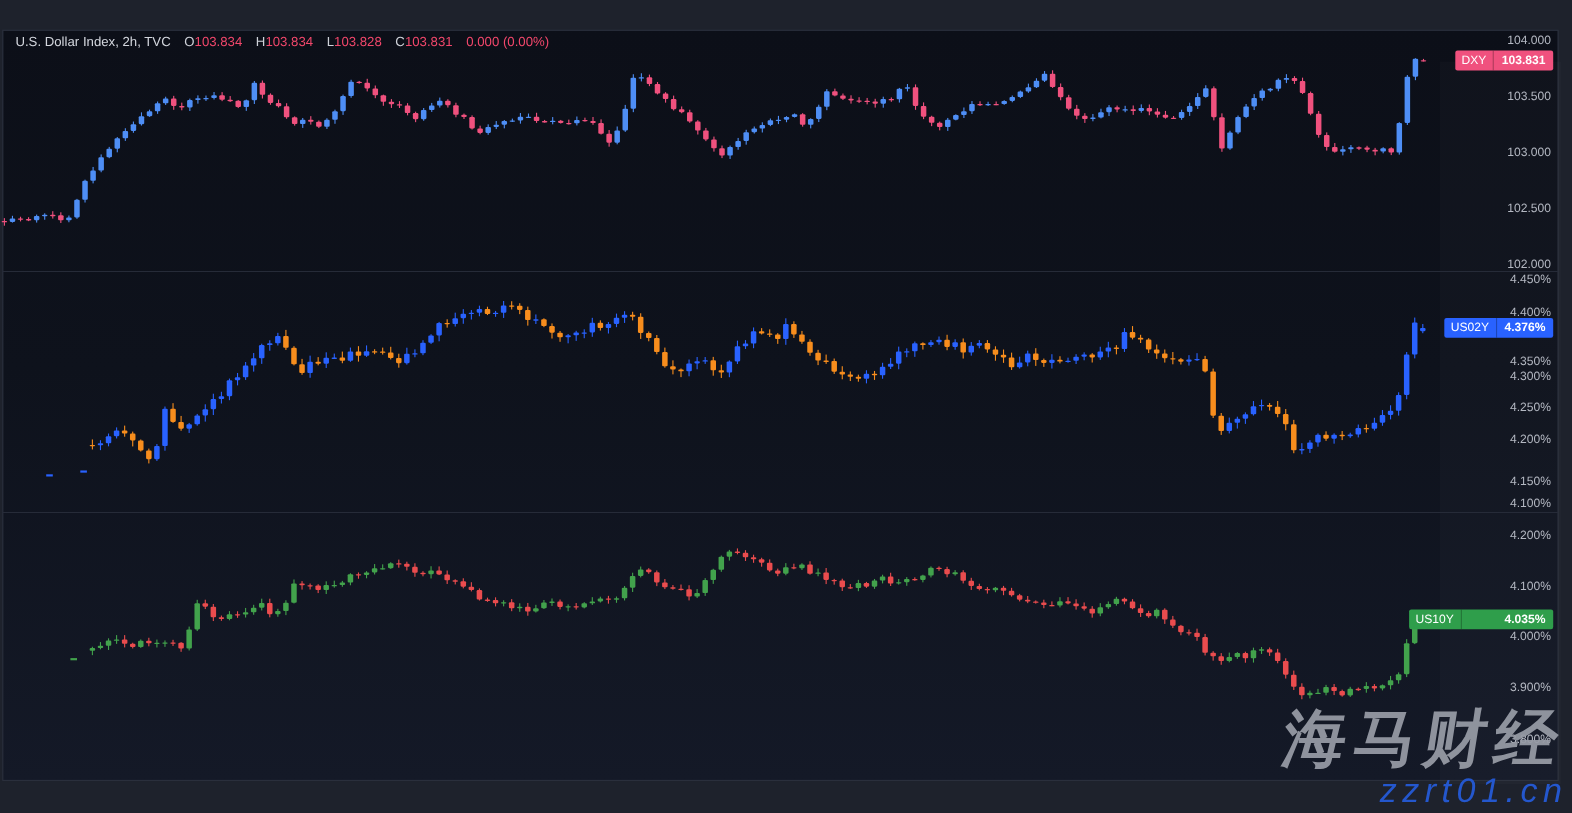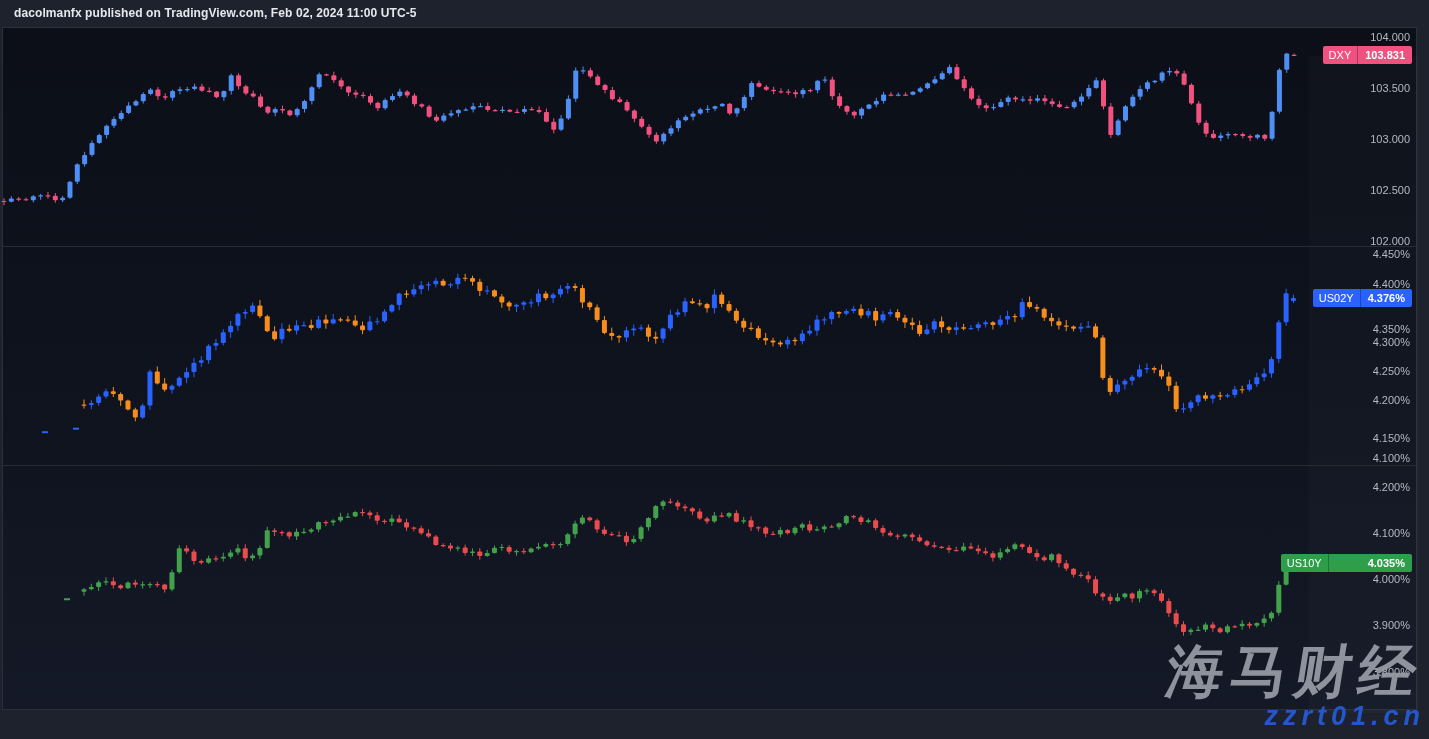--- a/index.html
+++ b/index.html
@@ -30,36 +30,33 @@
   #legend .v{color:#f1476b;}
   #legend .chg{color:#f1476b;margin-left:9px;}
   
   .badge{position:absolute;right:17px;z-index:5;display:flex;align-items:stretch;height:18px;
          border-radius:2px;overflow:hidden;color:#fff;font-size:11px;line-height:18px;}
   .badge .bl{padding:0 6px;border-right:1px solid rgba(0,0,0,.28);}
   .badge .bv{padding:0 7px;font-weight:700;}
   
   #wm-cn{position:absolute;right:6px;top:634px;z-index:6;font-size:57px;font-weight:900;
          color:#989ca6;opacity:.93;letter-spacing:7px;transform:skewX(-9deg);white-space:nowrap;}
-  #wm-site{position:absolute;right:4px;top:701px;z-index:7;font-size:27px;font-weight:700;font-style:italic;
+  #wm-site{position:absolute;right:4px;top:701px;z-index:7;font-size:31px;font-weight:400;font-style:italic;
            color:#2457cd;letter-spacing:5px;white-space:nowrap;}
   
   #footer{position:absolute;left:0;top:710px;width:100%;height:29px;background:#1e222c;}
   #footer .brandwrap{position:absolute;left:11px;top:7px;display:flex;align-items:center;gap:8px;}
   #footer .brand{font-size:13px;font-weight:600;color:#c6c9d1;}
   #paxis{position:absolute;left:0;top:0;width:100%;height:100%;z-index:3;pointer-events:none;}
 </style>
 </head>
 <body>
 
 <div id="stage">
 
-  <div id="topbar">
-    <span>dacolmanfx published on TradingView.com, Feb 02, 2024 11:00 UTC-5</span>
-  </div>
 
   <div id="widget">
     <div id="axis-gutter"></div>
   </div>
 
   <svg id="candles-svg" width="1429" height="739" viewBox="0 0 1429 739">
       <rect x="3.5" y="198.31432476184435" width="1" height="6.86061993904579" fill="#f0517e"></rect>
       <rect x="1.5" y="200.89655172413623" width="5" height="1.2" rx="1" fill="#f0517e"></rect>
       <rect x="10.83" y="196.1761917929744" width="1" height="6.1560286071526775" fill="#4e8ef5"></rect>
       <rect x="8.83" y="198.55568323742864" width="5" height="3.1930989606522644" rx="1" fill="#4e8ef5"></rect>
@@ -1098,20 +1095,28 @@
       <div class="plabel" style="top: 394.205px;">4.200%</div>
       <div class="plabel" style="top: 423.35px; margin-top: 9px;">4.150%</div>
       <div class="plabel" style="top: 452.496px;">4.100%</div>
       <div class="plabel" style="top: 480.514px;">4.200%</div>
       <div class="plabel" style="top: 526.762px;">4.100%</div>
       <div class="plabel" style="top: 573.009px;">4.000%</div>
       <div class="plabel" style="top: 619.257px;">3.900%</div>
       <div class="plabel" style="top: 665.504px;">3.800%</div>
     </div>
 
+  <div id="legend">
+    <span class="sym">U.S. Dollar Index, 2h, TVC</span>
+    <span class="k">O</span><span class="v">103.834</span>
+    <span class="k">H</span><span class="v">103.834</span>
+    <span class="k">L</span><span class="v">103.828</span>
+    <span class="k">C</span><span class="v">103.831</span>
+    <span class="chg">0.000 (0.00%)</span>
+  </div>
 
   <div class="badge" id="badge-0" style="top: 45.5214px; background: rgb(240, 81, 126);">
     <span class="bl">DXY</span>
     <span class="bv">103.831</span>
   </div>
   <div class="badge" id="badge-1" style="top: 288.612px; background: rgb(41, 98, 255);">
     <span class="bl">US02Y</span>
     <span class="bv">4.376%</span>
   </div>
   <div class="badge" id="badge-2" style="top: 553.822px; background: rgb(47, 158, 75); gap: 32px;">

